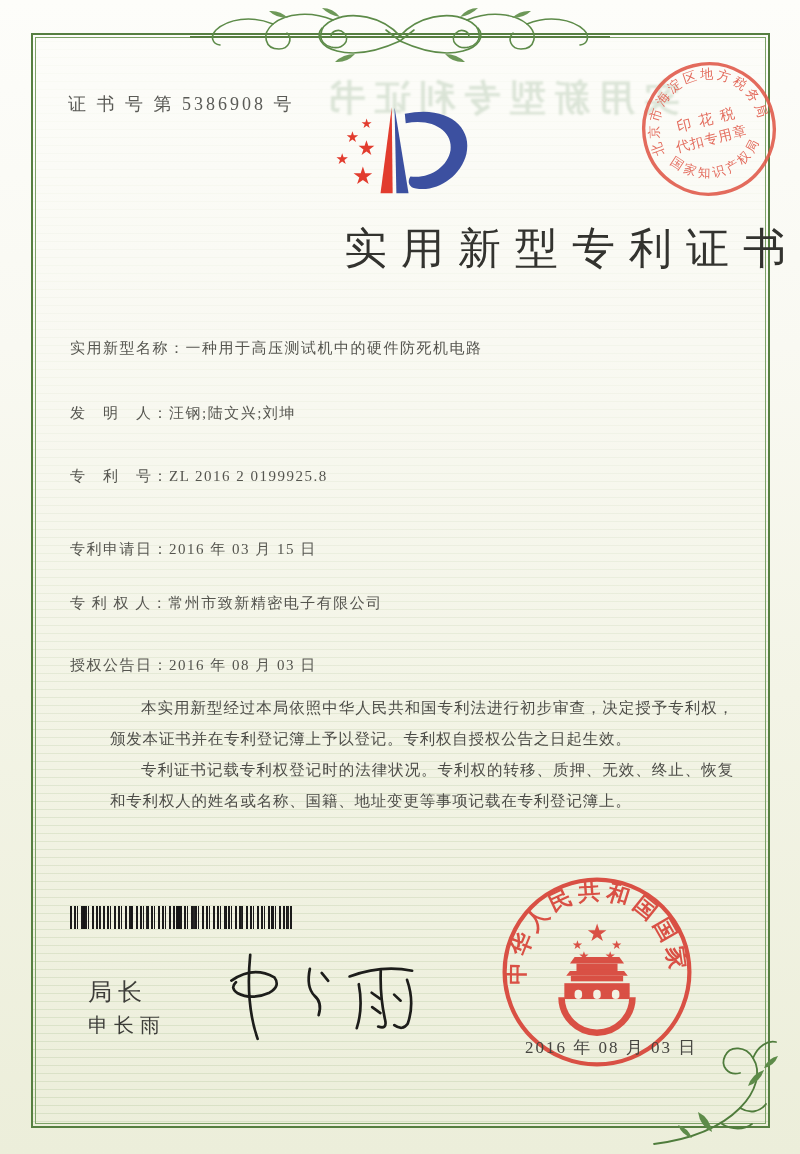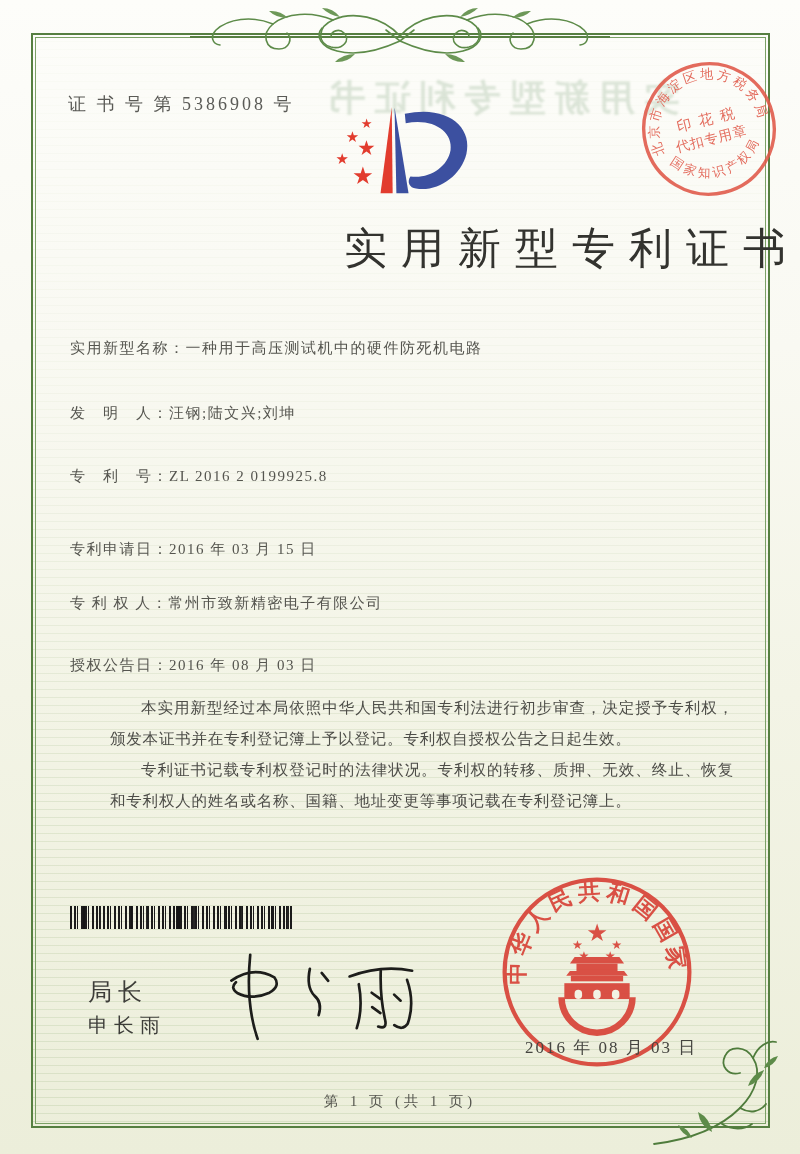--- a/index.html
+++ b/index.html
@@ -229,15 +229,14 @@
         <rect x="81" y="124" width="8" height="10" rx="4"></rect>
         <rect x="101" y="124" width="8" height="10" rx="4"></rect>
         <rect x="121" y="124" width="8" height="10" rx="4"></rect>
       </g>
       <path d="M67 132 a38 38 0 0 0 76 0" fill="none" stroke="#d84338" stroke-width="7"></path>
     </g>
   </svg>
 
   <div class="seal-date">2016 年 08 月 03 日</div>
 
-  <div class="footer">第 1 页 (共 1 页)</div>
 
 </div>
 
 </body></html>

